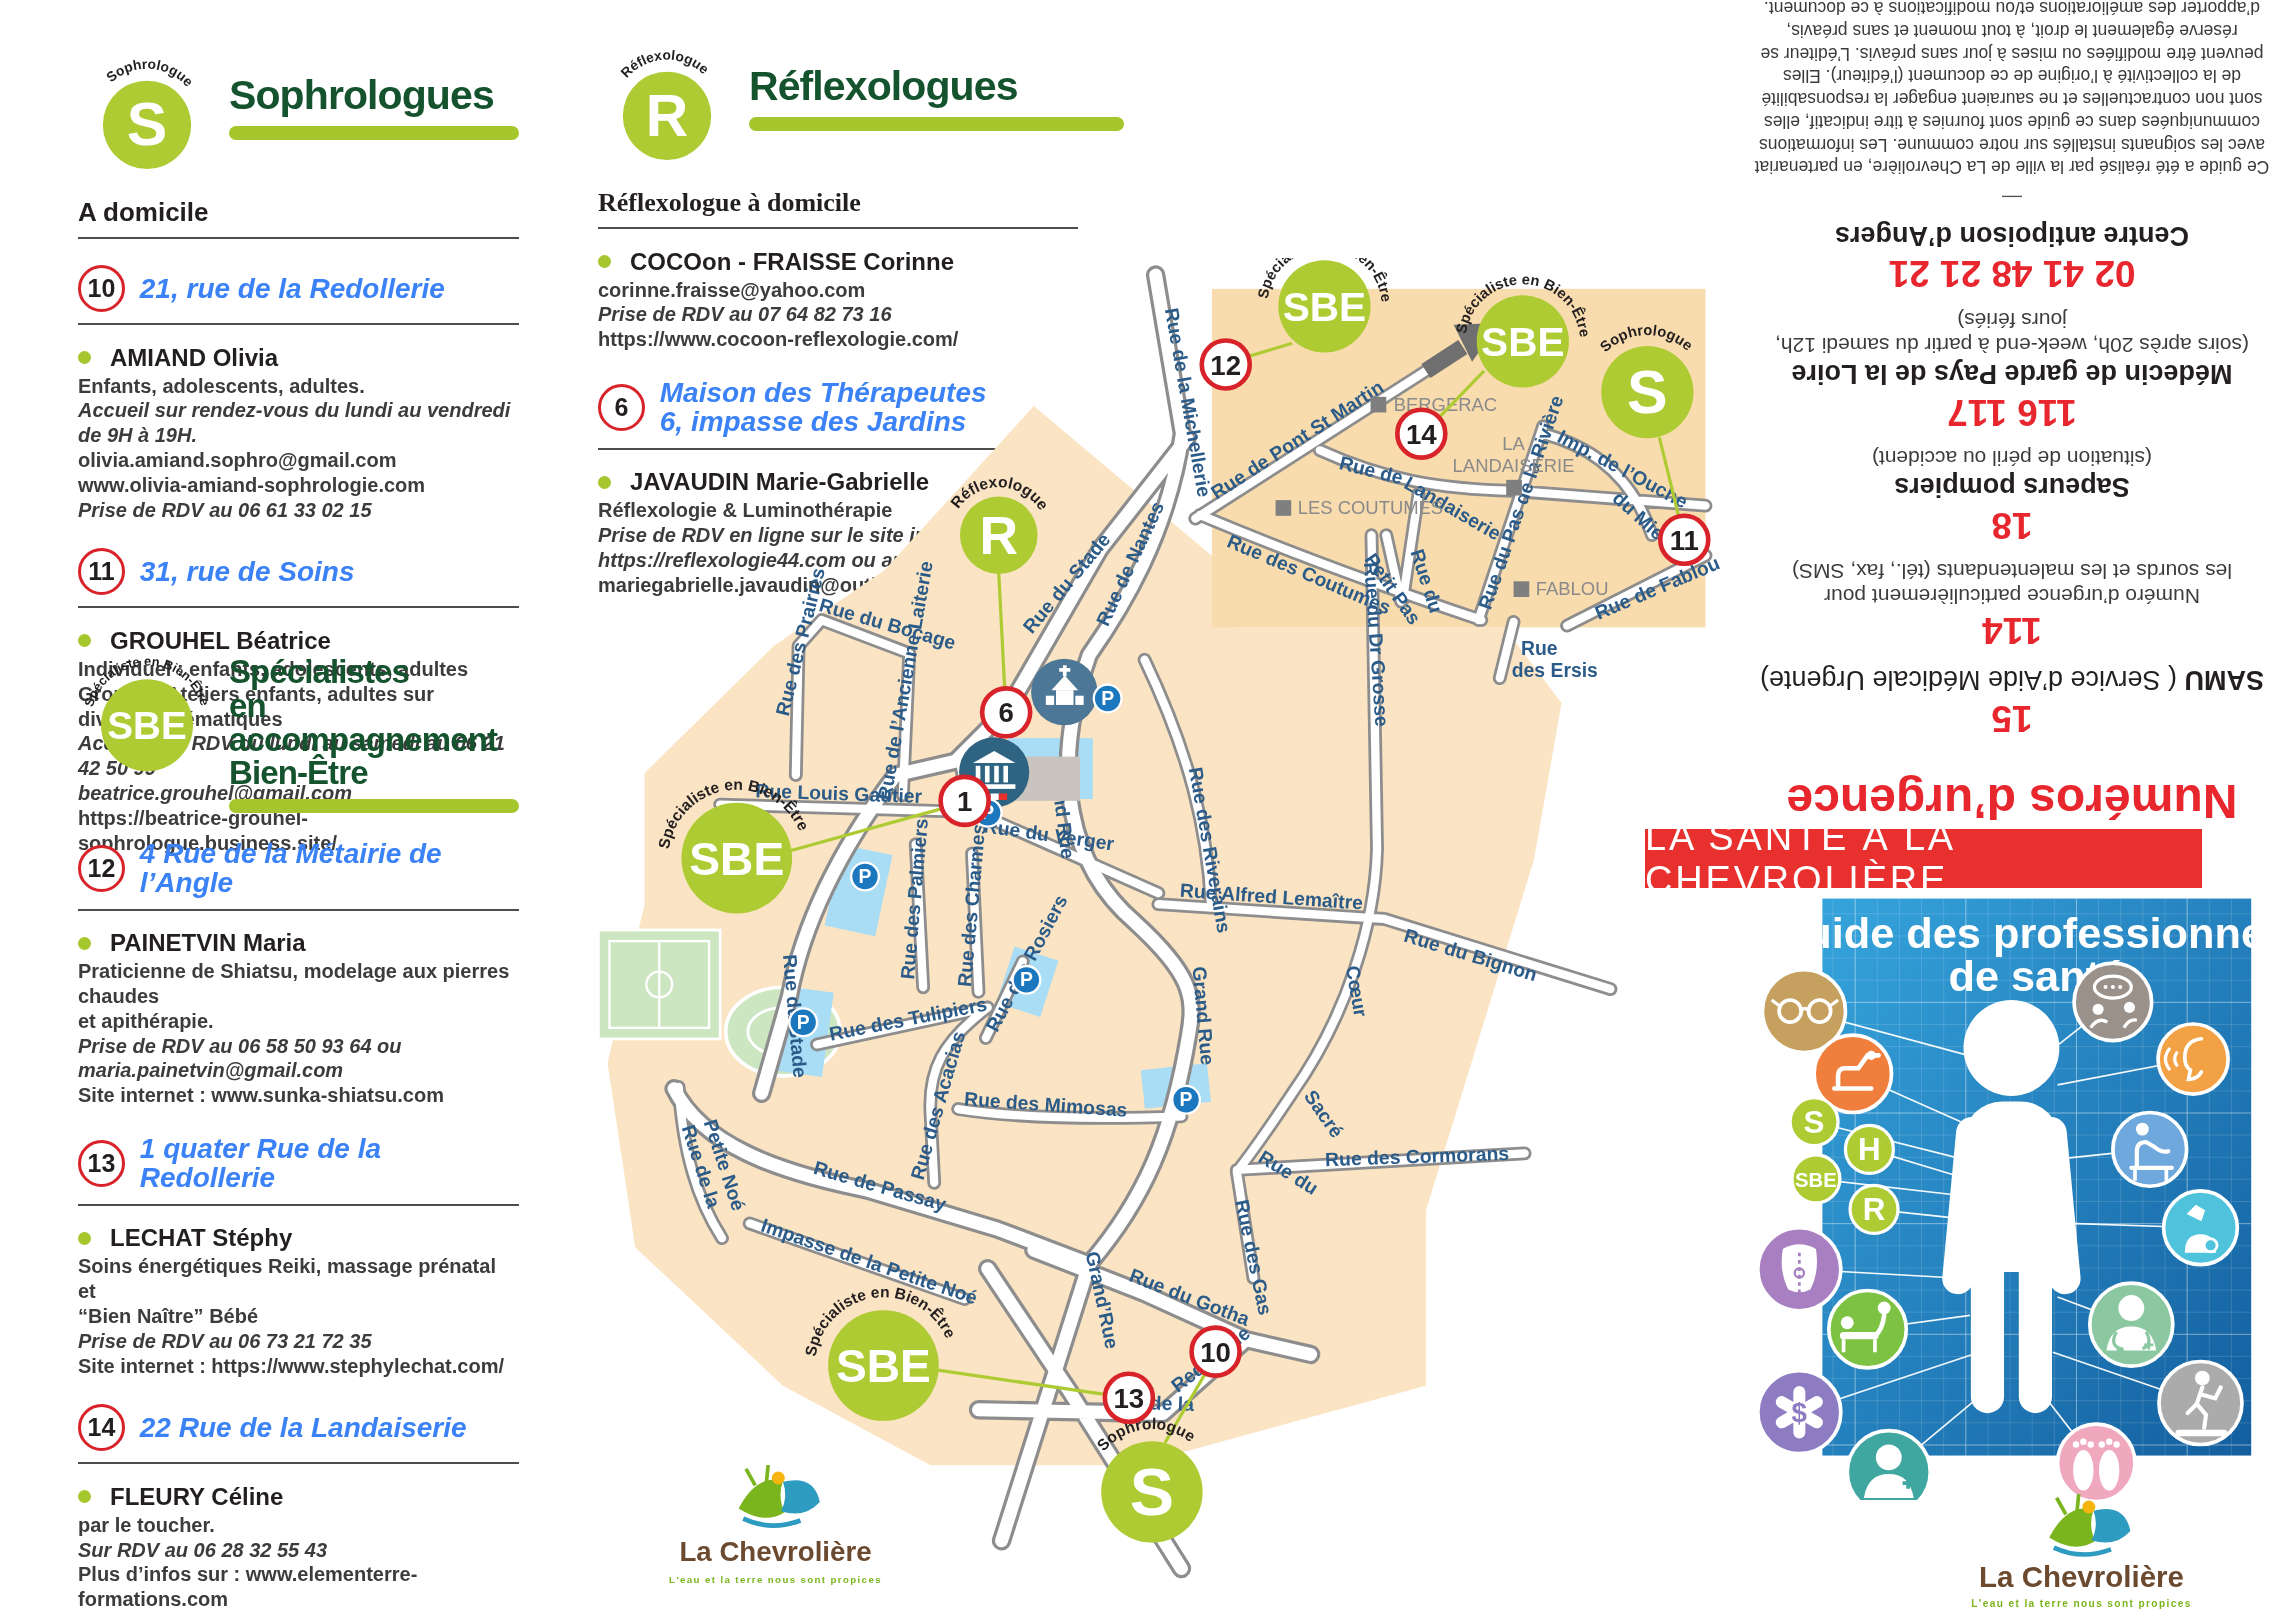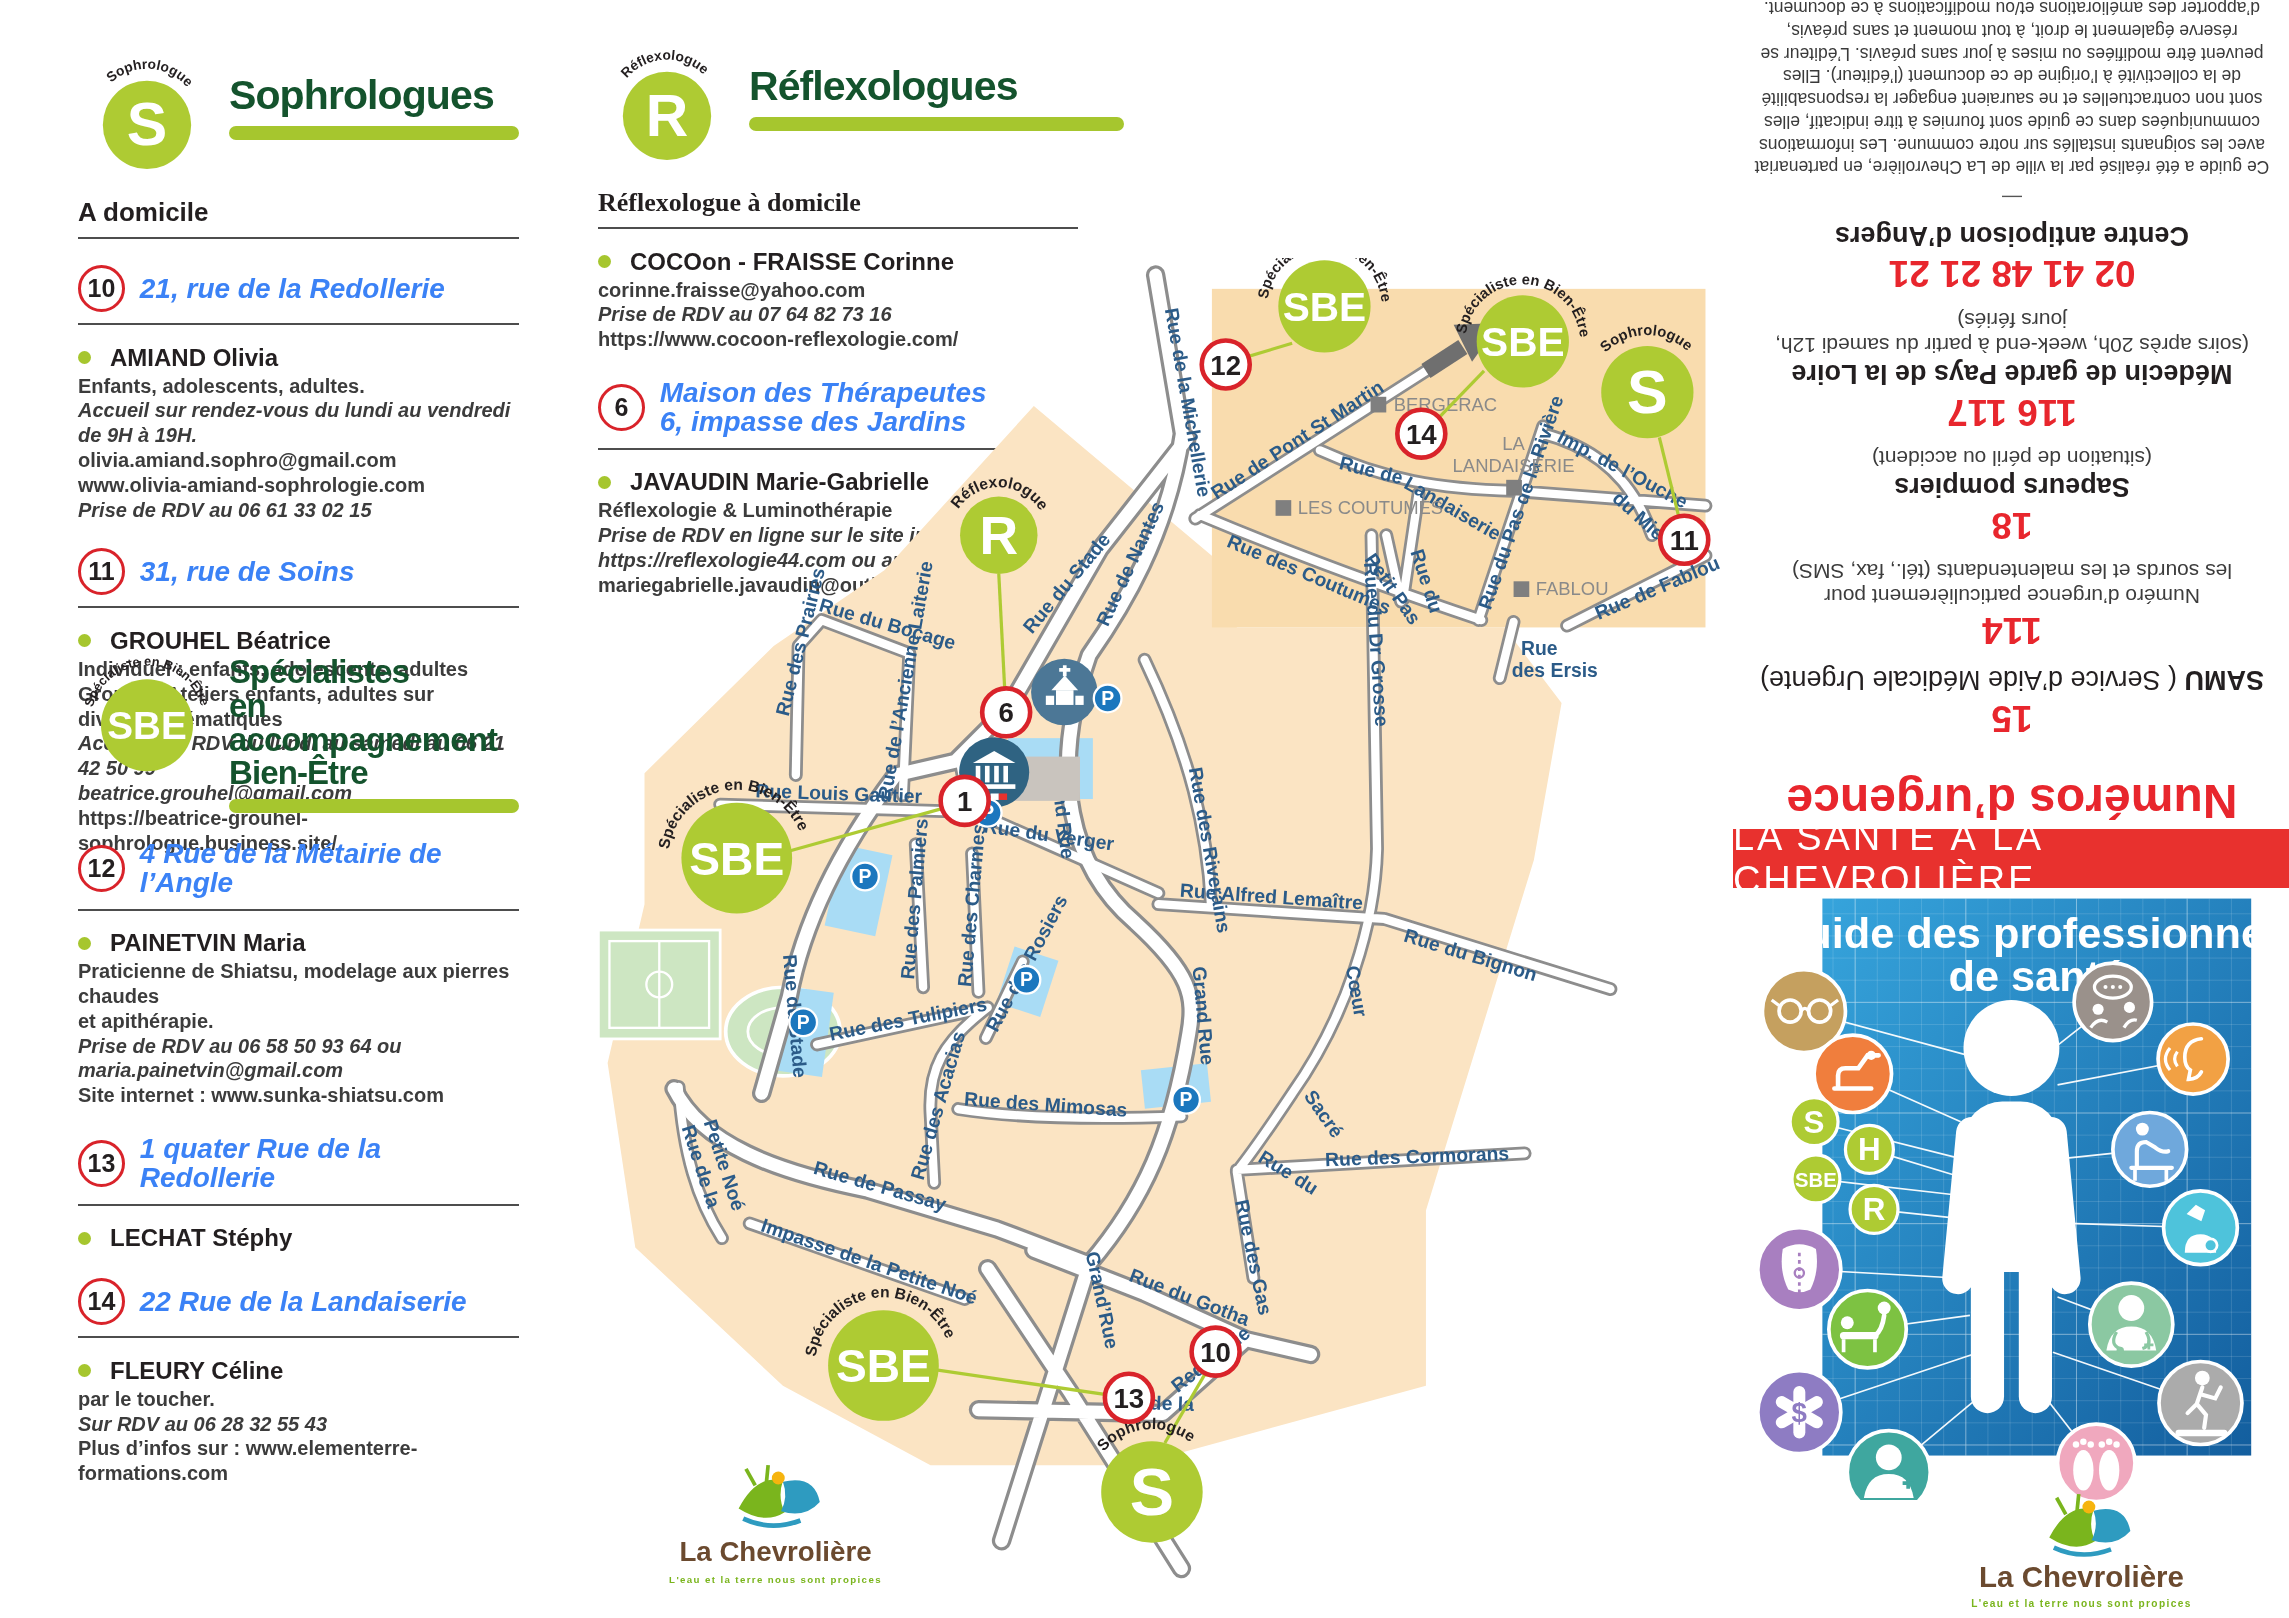--- a/index.html
+++ b/index.html
@@ -27,21 +27,21 @@
            display:flex;flex-direction:column;align-items:center;text-align:center;}
   .em-title{color:#e8262d;font-weight:bold;font-size:48px;width:100%;text-align:center;}
   .em-bar{width:96%;height:10px;background:#e8262d;border-radius:5.5px;margin:13px 0 9.2px 0;}
   .em-num{color:#e8262d;font-weight:bold;font-size:37px;margin-top:13px;}
   .em-label{font-size:27px;color:#231f20;margin-top:1.8px;}
   .em-label .b{font-weight:bold;}
   .em-note{font-size:21px;color:#3c3c3c;line-height:1.2;}
   .em-sep{color:#555;font-size:20px;margin:11px 0 5.5px 0;}
   .em-para{font-size:17.5px;line-height:1.3;color:#3a3a3a;text-align:center;margin:1.8px 7.4px;}
   
-  .banner{position:absolute;left:1733px;top:829px;width:557px;height:59px;background:#e8312e;
+  .banner{position:absolute;left:1645px;top:829px;width:557px;height:59px;background:#e8312e;
           display:flex;align-items:center;justify-content:center;color:#ffffff;font-size:38px;
           font-weight:normal;letter-spacing:2.8px;}
   
   svg text{font-family:"Liberation Sans",sans-serif;}
   .abs{position:absolute;}
 </style>
 </head>
 <body>
 
 <div class="page">
@@ -130,20 +130,26 @@
     </div>
 
     <div class="addr-row">
       <span class="num-ring">13</span>
       <span class="addr">1 quater Rue de la Redollerie</span>
     </div>
     <div class="pr-name">
         <span class="dot"></span>
         <span>LECHAT Stéphy</span>
       </div>
+    <div class="pr-block">
+      <div class="pr-line">Soins énergétiques Reiki, massage prénatal et</div>
+      <div class="pr-line">“Bien Naître” Bébé</div>
+      <div class="pr-line it">Prise de RDV au 06 73 21 72 35</div>
+      <div class="pr-line">Site internet : https://www.stephylechat.com/</div>
+    </div>
 
     <div class="addr-row">
       <span class="num-ring">14</span>
       <span class="addr">22 Rue de la Landaiserie</span>
     </div>
     <div class="pr-name">
         <span class="dot"></span>
         <span>FLEURY Céline</span>
       </div>
     <div class="pr-block">

